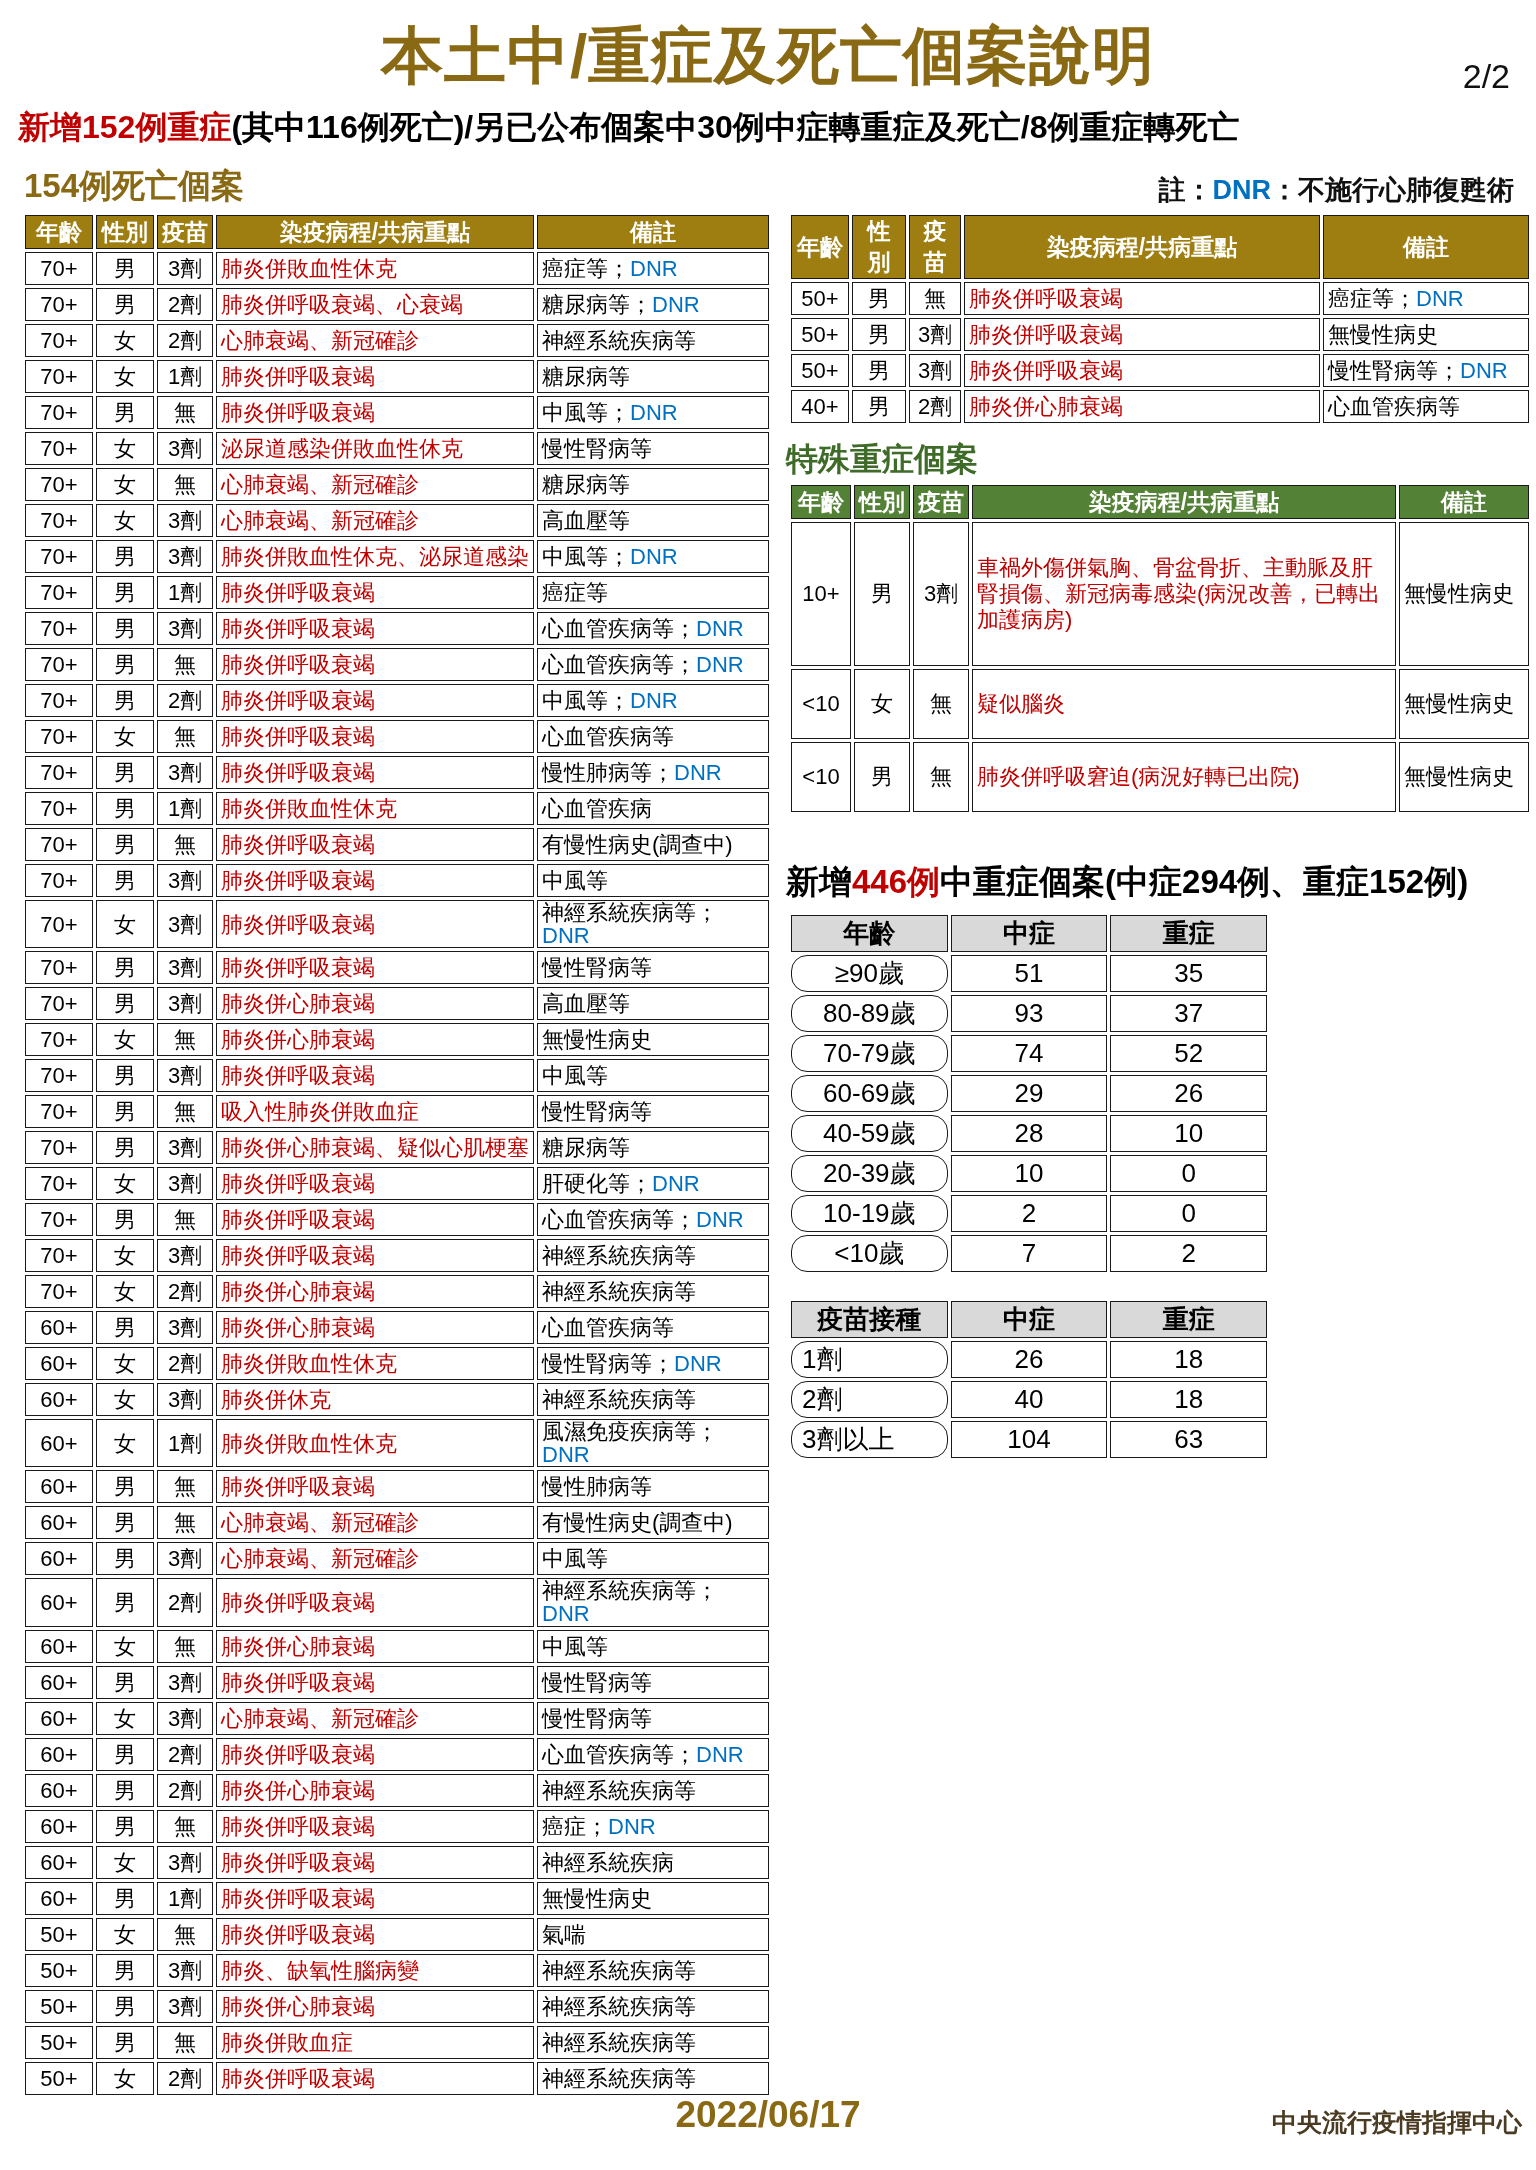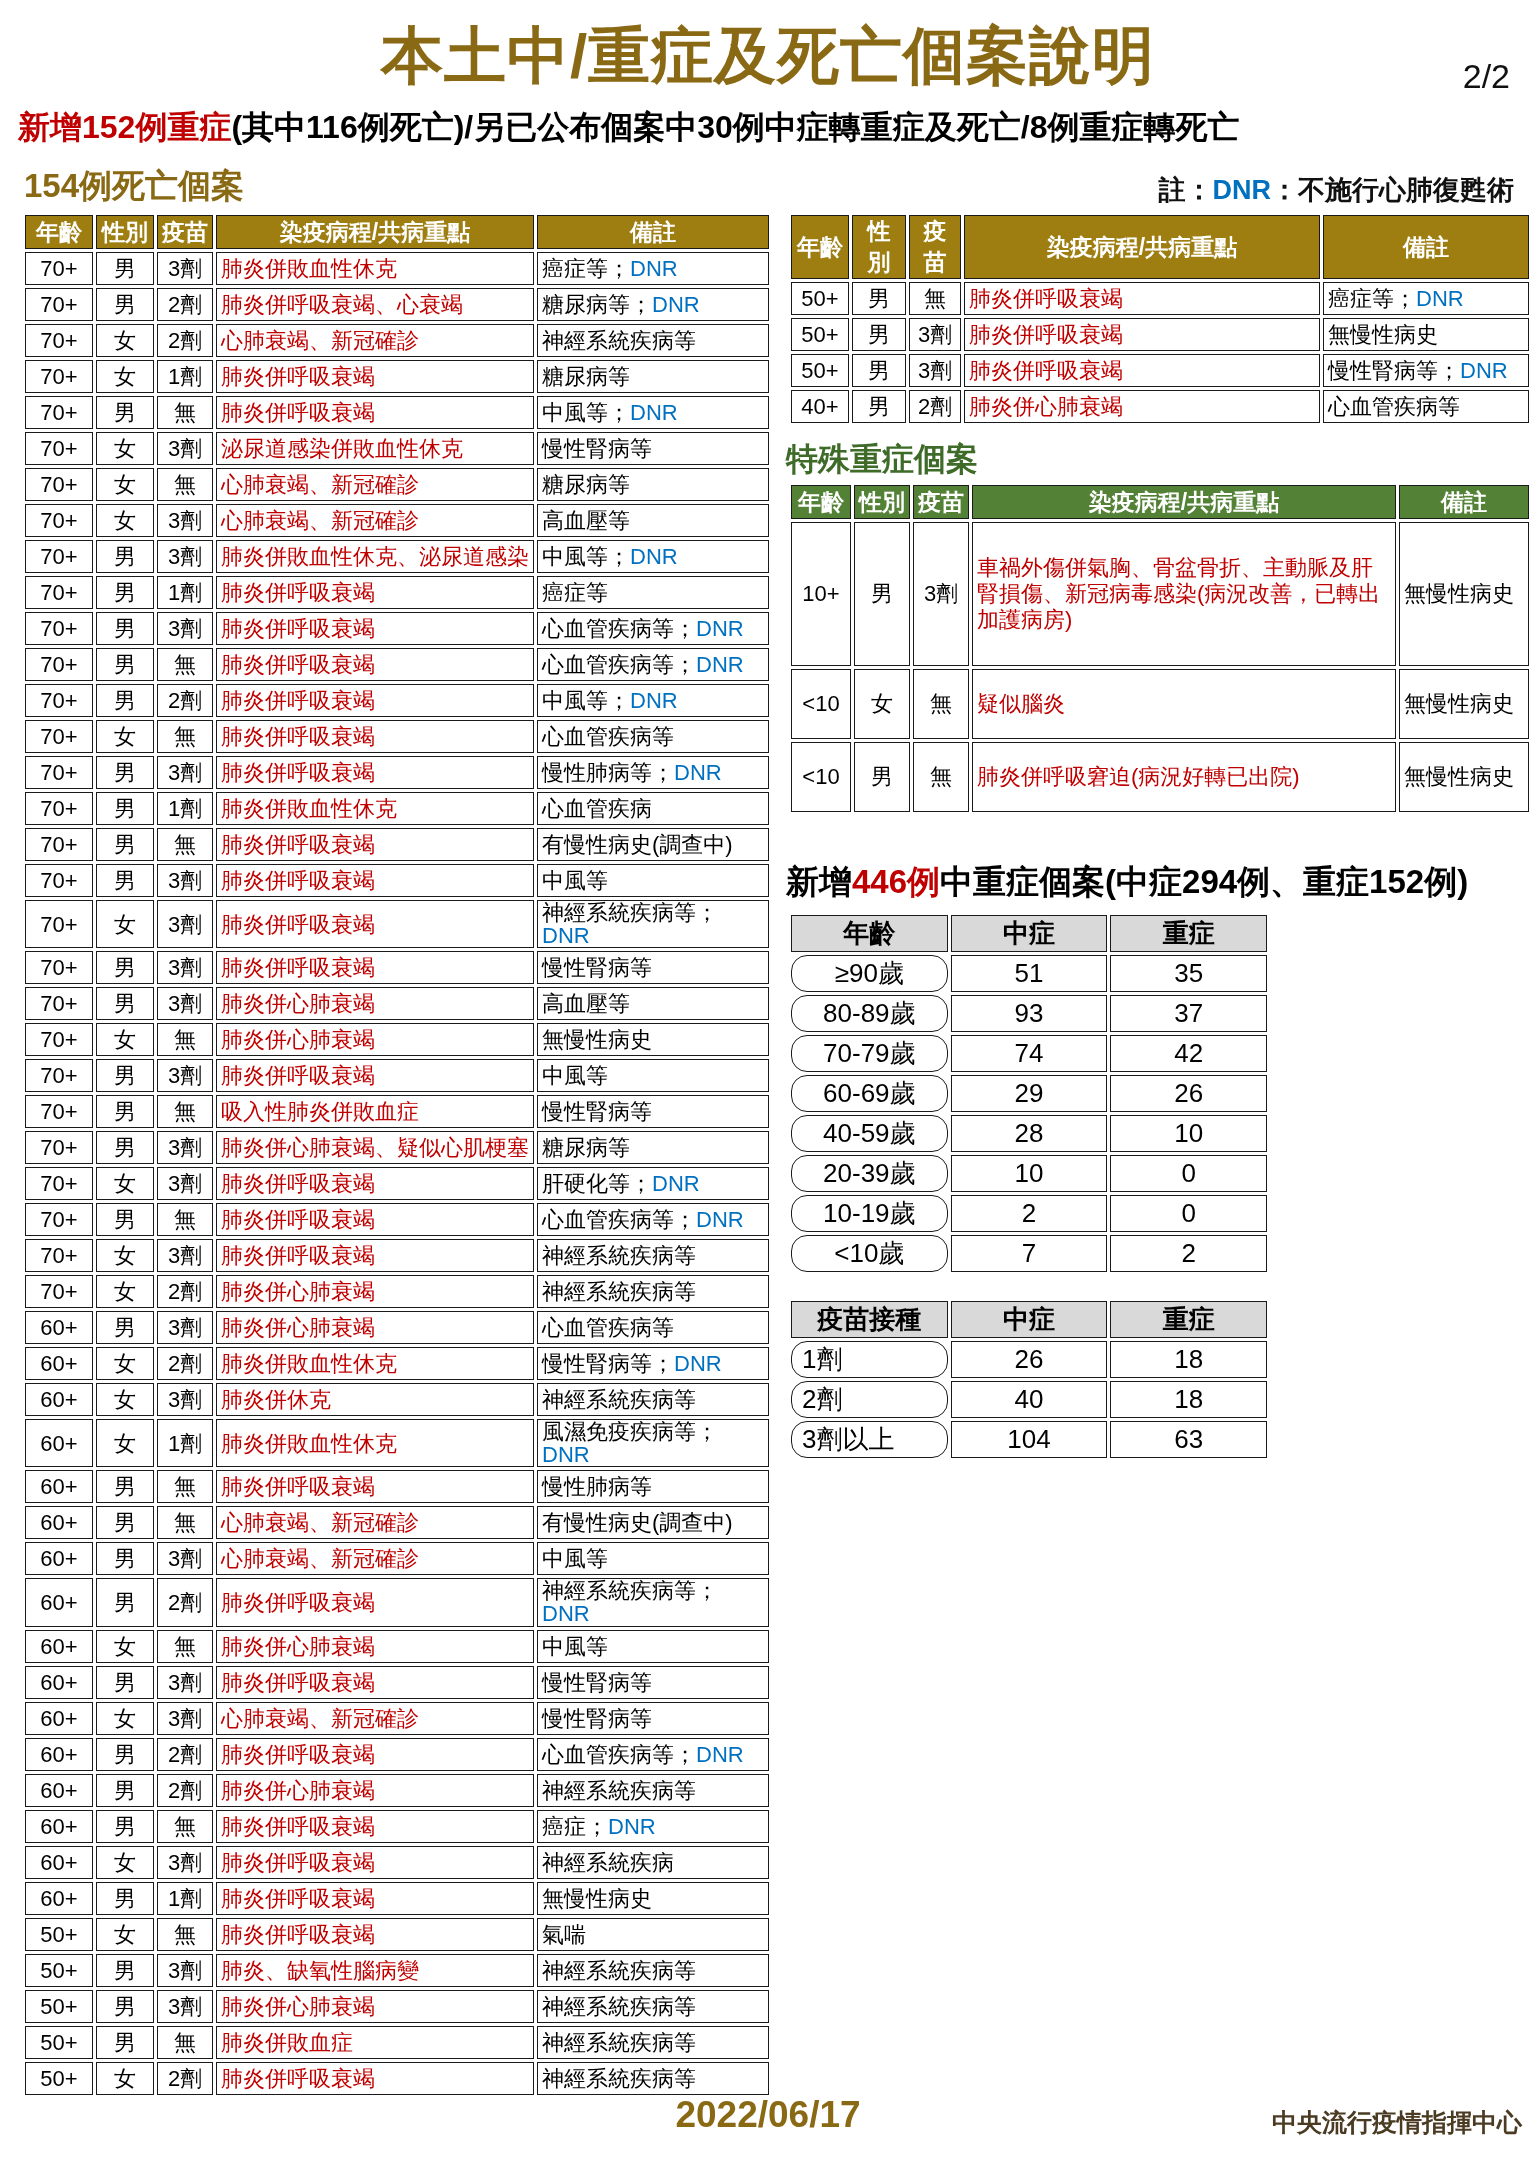--- a/index.html
+++ b/index.html
@@ -558,21 +558,21 @@
         <td>35</td>
       </tr>
       <tr>
         <td class="lbl">80-89歲</td>
         <td>93</td>
         <td>37</td>
       </tr>
       <tr>
         <td class="lbl">70-79歲</td>
         <td>74</td>
-        <td>42</td>
+        <td>52</td>
       </tr>
       <tr>
         <td class="lbl">60-69歲</td>
         <td>29</td>
         <td>26</td>
       </tr>
       <tr>
         <td class="lbl">40-59歲</td>
         <td>28</td>
         <td>10</td>

